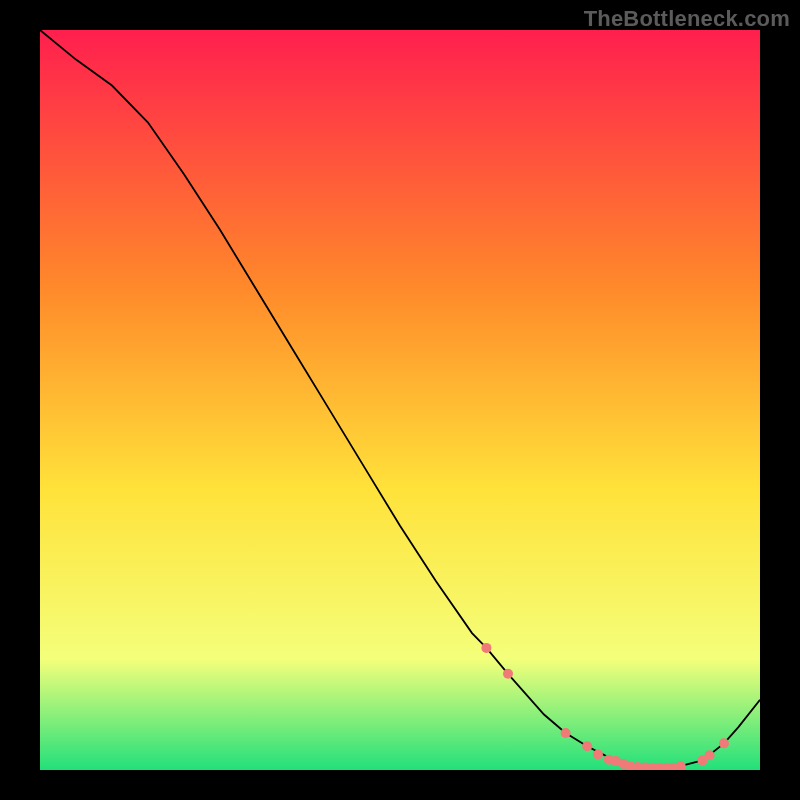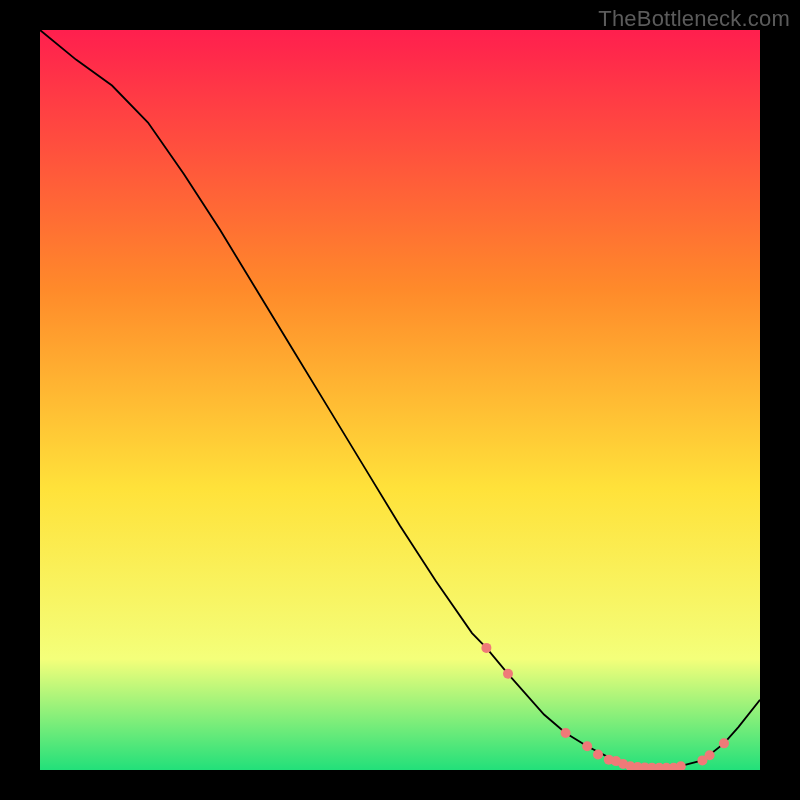--- a/index.html
+++ b/index.html
@@ -15,21 +15,21 @@
     width: 800px;
     height: 800px;
     background: #000;
   }
   .watermark {
     position: absolute;
     top: 6px;
     right: 10px;
     color: #5b5b5b;
     font-size: 22px;
-    font-weight: 400;
+    font-weight: 700;
     letter-spacing: 0.2px;
     z-index: 4;
     user-select: none;
   }
   .plot-area {
     position: absolute;
     left: 40px;
     top: 30px;
     width: 720px;
     height: 740px;

